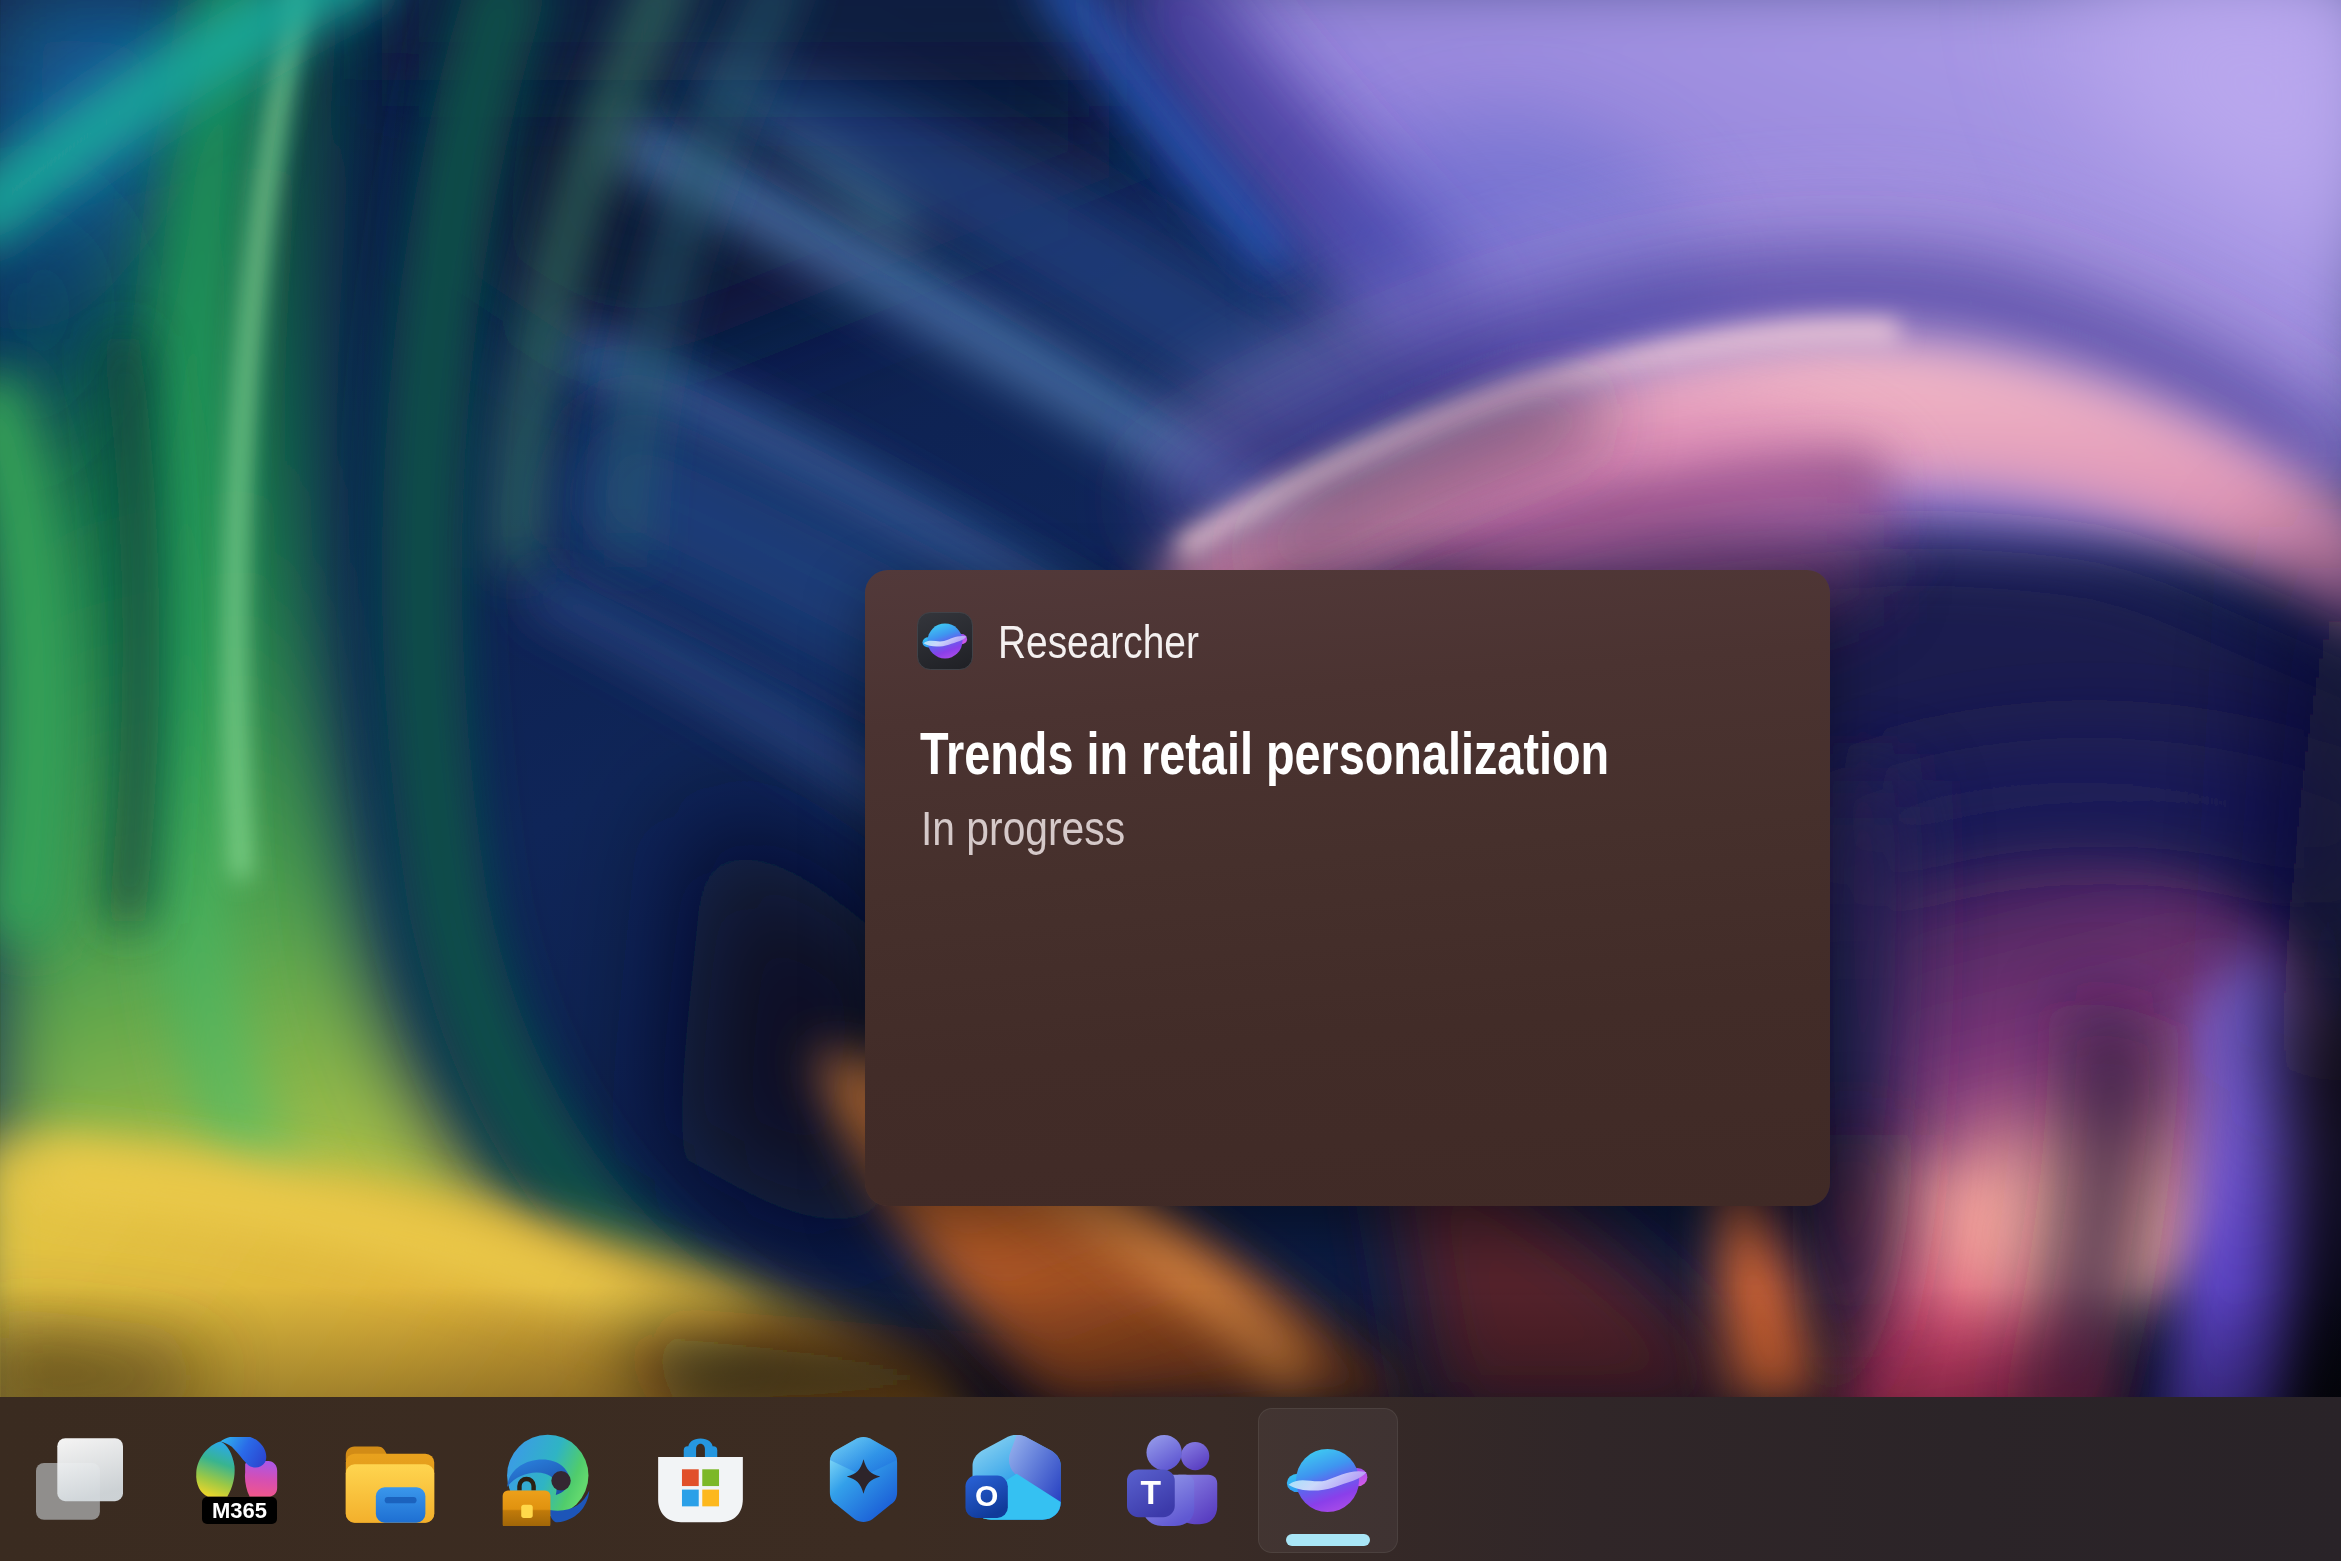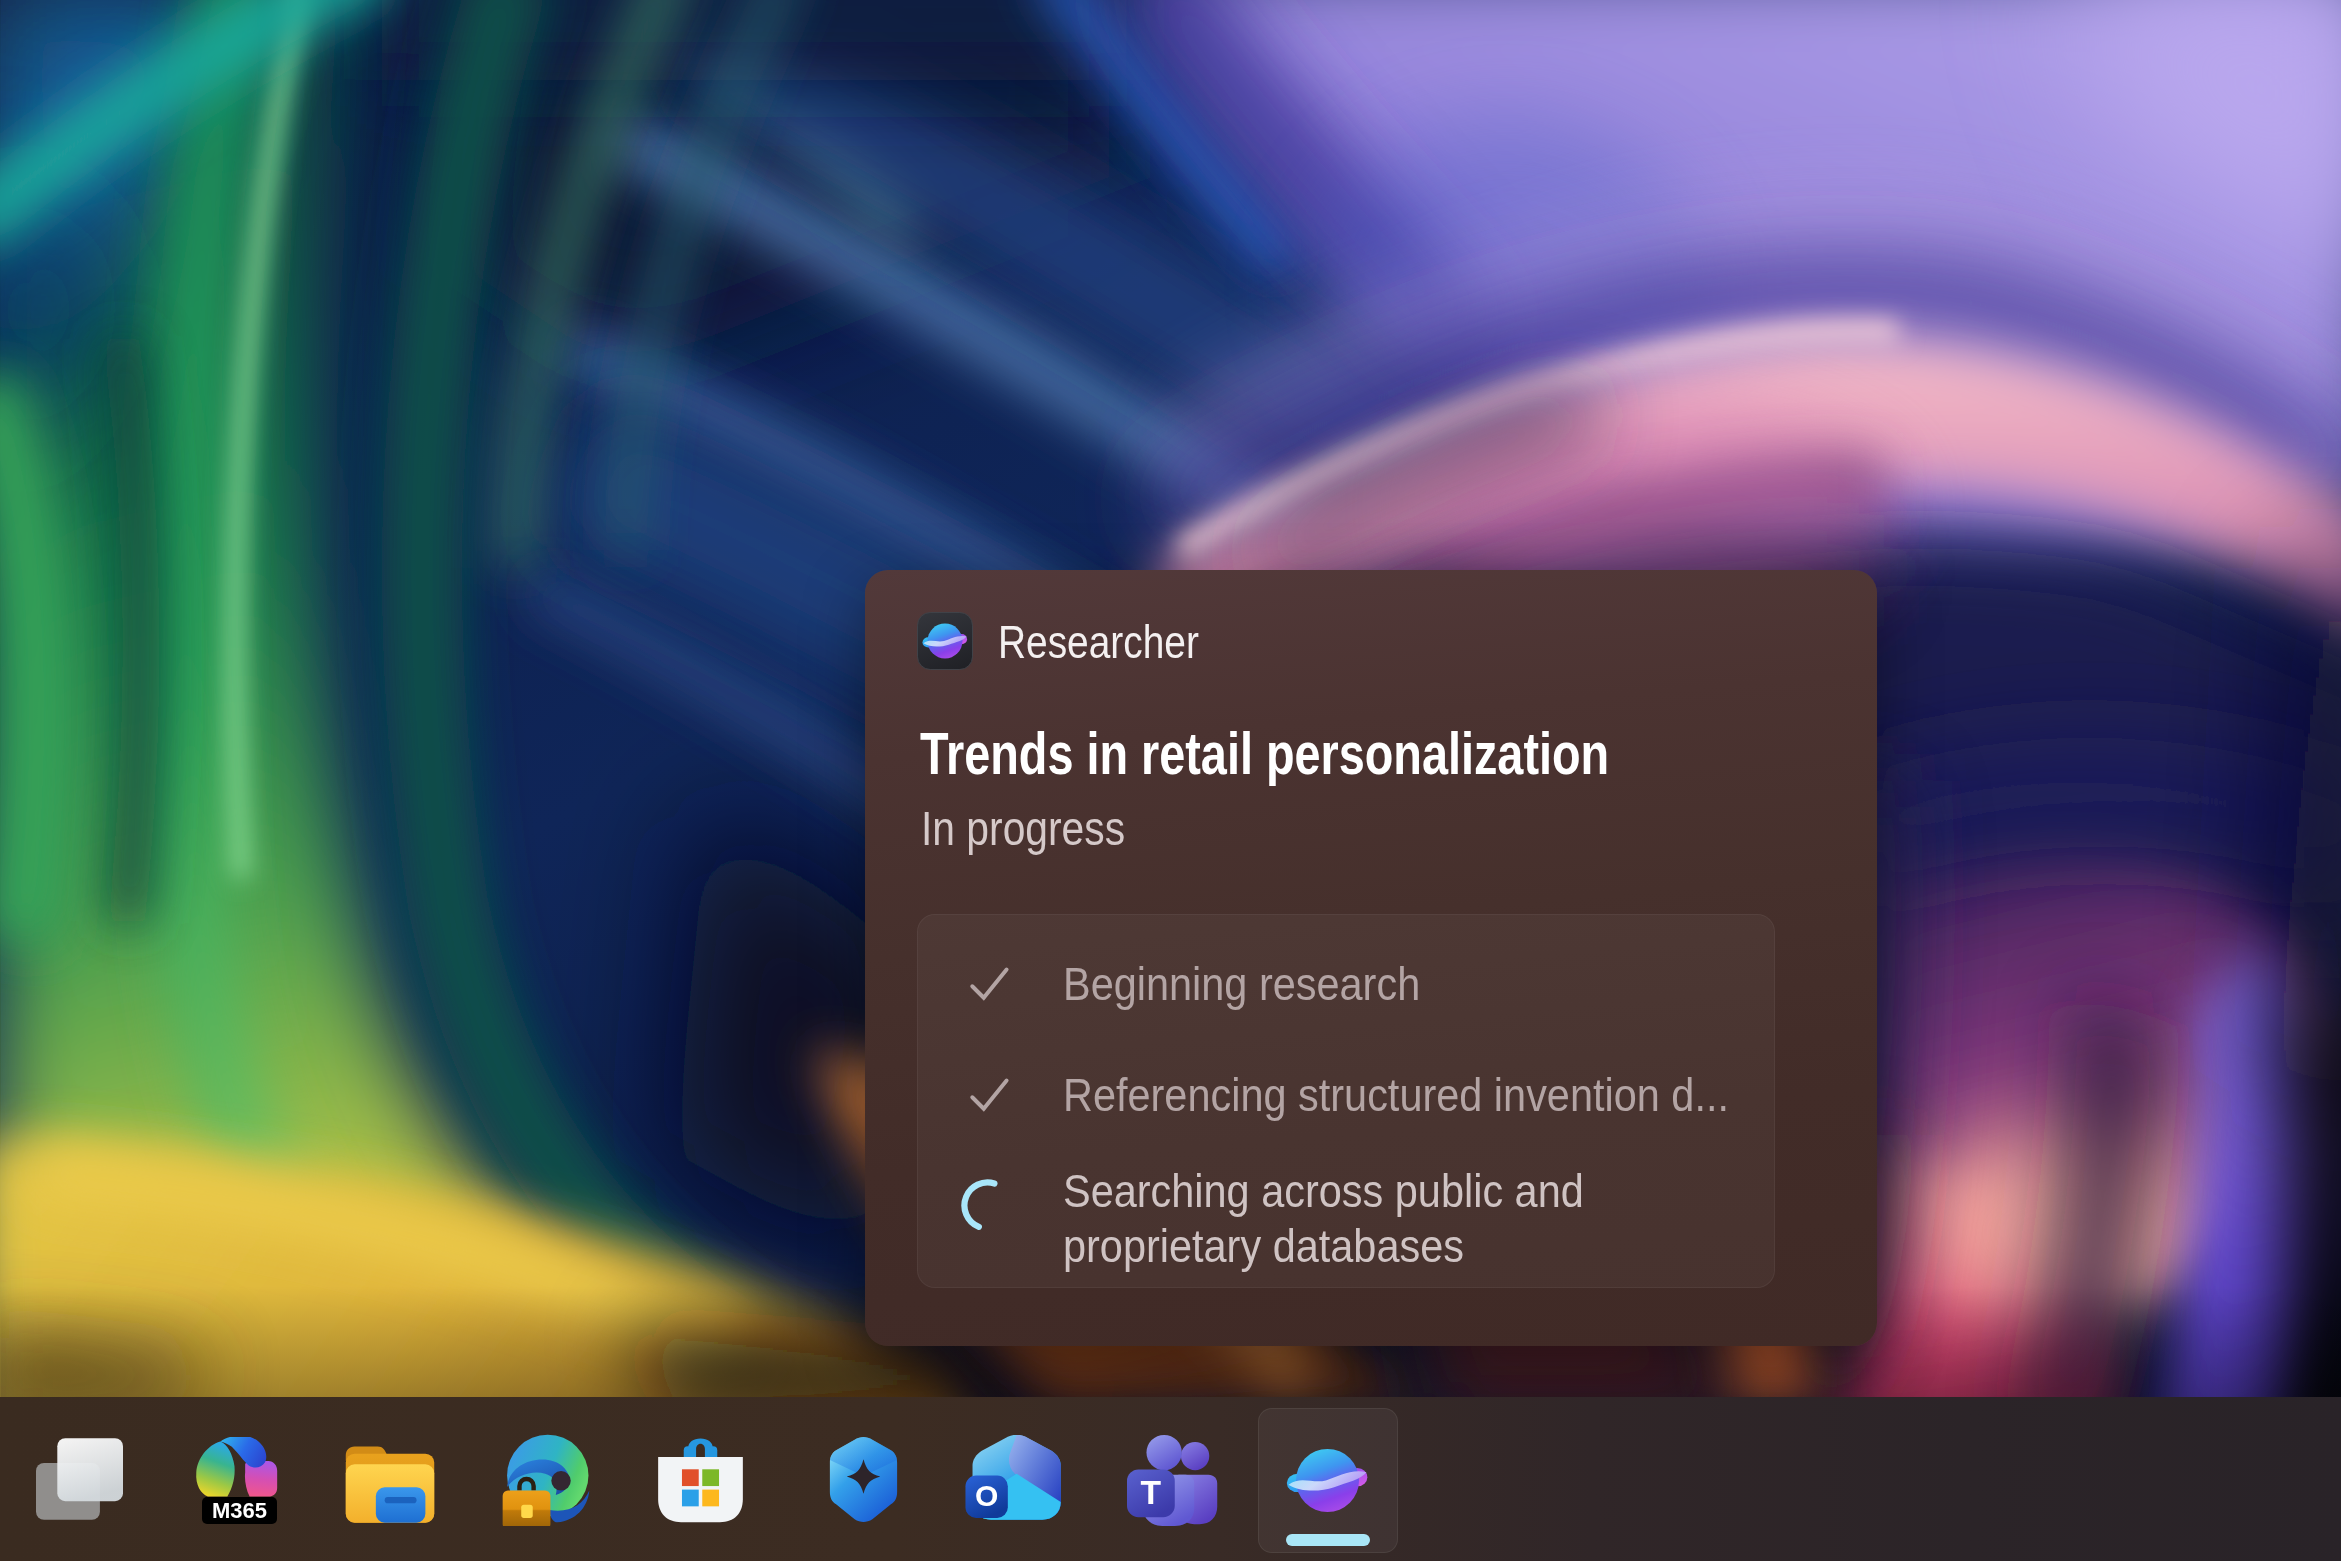--- a/index.html
+++ b/index.html
@@ -1,22 +1,22 @@
 <!DOCTYPE html>
 <html style="font-size:14px"><head>
 <meta charset="utf-8">
 <style>
   html,body{margin:0;padding:0;}
   body{width:2342px;height:1561px;overflow:hidden;position:relative;background:#000;
        font-family:"Liberation Sans", sans-serif;}
   #wall{position:absolute;left:0;top:0;}
-  #card{position:absolute;left:865px;top:570px;width:965px;height:776px;
+  #card{position:absolute;left:865px;top:570px;width:965px;height:636px;
         border-radius:23px;
         background:linear-gradient(175deg,#52393a 0%,#4b3331 22%,#46302c 45%,#422c28 70%,#402a26 100%);
-        box-shadow:0 21px 62px rgba(0,0,0,0.45);padding-left:47px;}
+        box-shadow:0 21px 62px rgba(0,0,0,0.45);}
   #cardicon{position:absolute;left:52px;top:42px;width:56px;height:58px;border-radius:13.3px;
         background:linear-gradient(160deg,#34363c,#1f2025);border:1.8px solid #404248;box-sizing:border-box;}
   #cardicon svg{position:absolute;left:4.4px;top:5.3px;}
   #apptitle{position:absolute;left:133px;top:47px;font-size:46px;line-height:50px;color:#f4f0f0;
         transform:scaleX(0.845);transform-origin:0 50%;}
   #title{position:absolute;left:55px;top:150px;font-size:60px;line-height:67px;font-weight:bold;color:#ffffff;
         transform:scaleX(0.78);transform-origin:0 50%;white-space:nowrap;}
   #prog{position:absolute;left:56px;top:232px;font-size:48px;line-height:53px;color:#d5c9c9;
         transform:scaleX(0.85);transform-origin:0 50%;}
   #panel{position:absolute;left:52px;top:344px;width:858px;height:374px;border-radius:18px;
@@ -220,34 +220,20 @@
 
 <div id="card">
   <div id="cardicon">
       <svg width="46" height="46" viewBox="0 0 52 52">
         <use href="#planet"></use>
       </svg>
     </div>
   <div id="apptitle">Researcher</div>
   <div id="title">Trends in retail personalization</div>
   <div id="prog">In progress</div>
-  <div id="panel">
-    <svg class="chk" style="top:50px" width="44" height="39" viewBox="0 0 50 44">
-      <path d="M6,24 L19,37 L45,5" stroke="#b3a4a4" stroke-width="4.5" fill="none" stroke-linecap="round"></path>
-    </svg>
-    <div class="rowtext" style="top:41px">Beginning research</div>
-    <svg class="chk" style="top:161px" width="44" height="39" viewBox="0 0 50 44">
-      <path d="M6,24 L19,37 L45,5" stroke="#b3a4a4" stroke-width="4.5" fill="none" stroke-linecap="round"></path>
-    </svg>
-    <div class="rowtext" style="top:152px">Referencing structured invention d...</div>
-    <svg class="chk" style="top:263px;left:42px" width="55" height="55" viewBox="0 0 62 62">
-      <circle cx="31" cy="31" r="26" stroke="#a9e6fa" stroke-width="7" fill="none" stroke-linecap="round" stroke-dasharray="79 84.4" transform="rotate(112 31 31)"></circle>
-    </svg>
-    <div class="rowtext" style="top:248px;color:#cfc3c3">Searching across public and<br>proprietary databases</div>
-  </div>
 </div>
 
 <div id="taskbar"></div>
 <div id="hl"></div>
 
 <svg class="ti" style="left:36px;top:1438px" width="87" height="82" viewBox="0 0 98 92">
   <defs>
       <linearGradient id="stw" x1="0" y1="0" x2="0.3" y2="1">
     <stop offset="0" stop-color="#ffffff"></stop>
         <stop offset="1" stop-color="#d4dade"></stop>

